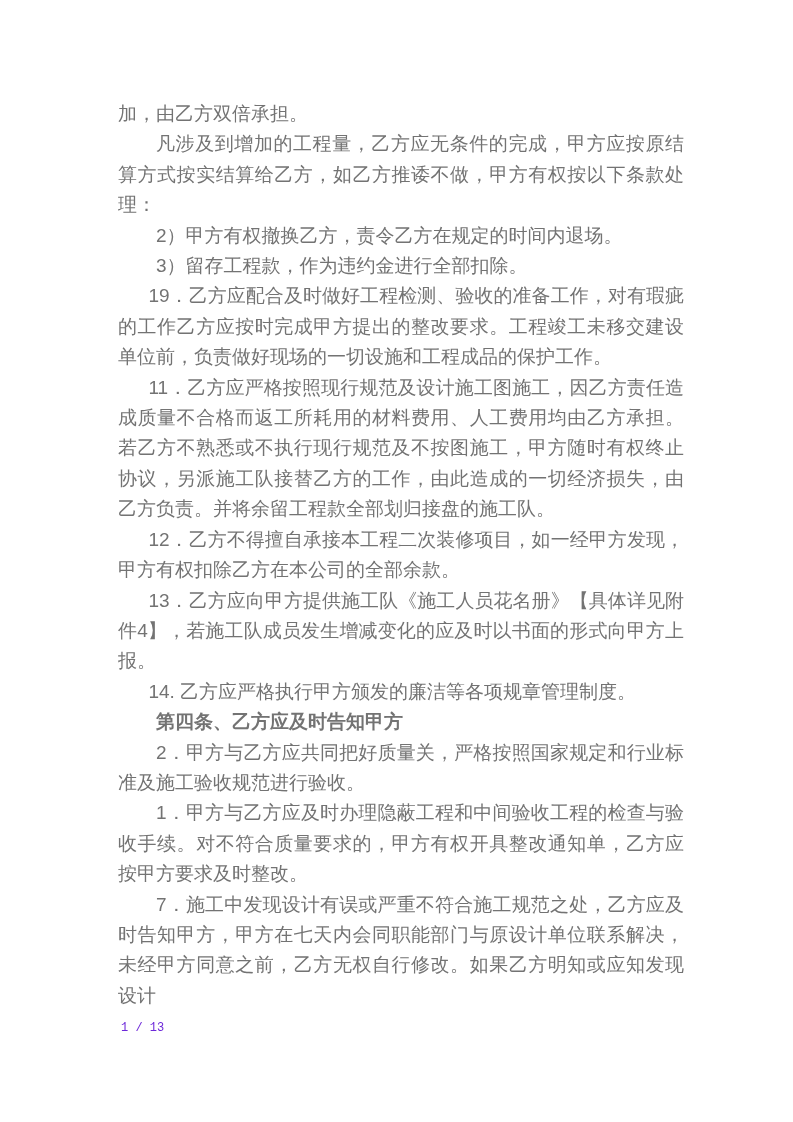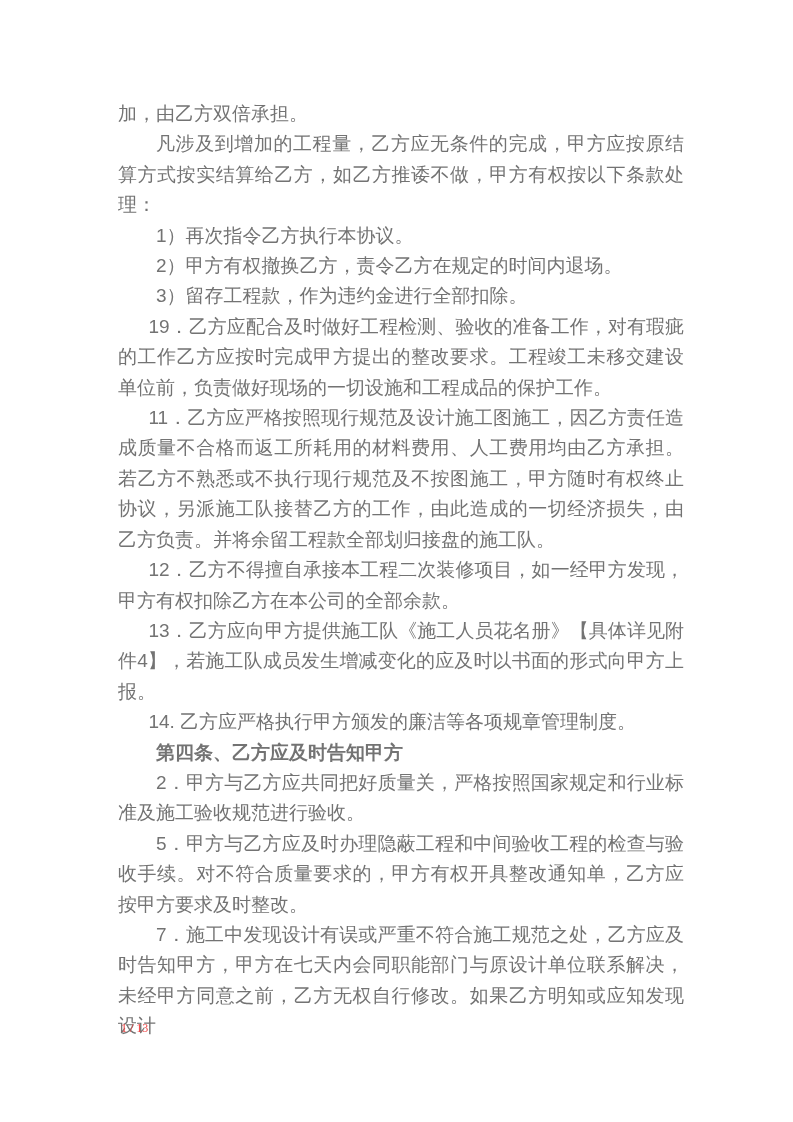--- a/index.html
+++ b/index.html
@@ -9,36 +9,35 @@
     font-family: Liberation Sans, sans-serif;
     font-size: 19px; line-height: 30.4px; color: #737373;
     text-align: justify; text-justify: inter-character;
   }
   .p { margin: 0; }
   .indent { text-indent: 2em; }
   .indent-sm { text-indent: 1.6em; }
   .heading { font-weight: bold; text-indent: 2em; margin: 0; }
   .footer {
     position: absolute; left: 121px; top: 1021px;
-    font-family: Liberation Serif, serif; font-size: 12px; color: #ef4444;
+    font-family: Liberation Mono, monospace; font-size: 12px; color: #6d28d9;
   }
 </style>
 </head>
 <body>
 
 <div class="page">
   <p class="p">加，由乙方双倍承担。</p>
   <p class="p indent">凡涉及到增加的工程量，乙方应无条件的完成，甲方应按原结算方式按实结算给乙方，如乙方推诿不做，甲方有权按以下条款处理：</p>
-  <p class="p indent">1）再次指令乙方执行本协议。</p>
   <p class="p indent">2）甲方有权撤换乙方，责令乙方在规定的时间内退场。</p>
   <p class="p indent">3）留存工程款，作为违约金进行全部扣除。</p>
   <p class="p indent-sm">19．乙方应配合及时做好工程检测、验收的准备工作，对有瑕疵的工作乙方应按时完成甲方提出的整改要求。工程竣工未移交建设单位前，负责做好现场的一切设施和工程成品的保护工作。</p>
   <p class="p indent-sm">11．乙方应严格按照现行规范及设计施工图施工，因乙方责任造成质量不合格而返工所耗用的材料费用、人工费用均由乙方承担。若乙方不熟悉或不执行现行规范及不按图施工，甲方随时有权终止协议，另派施工队接替乙方的工作，由此造成的一切经济损失，由乙方负责。并将余留工程款全部划归接盘的施工队。</p>
   <p class="p indent-sm">12．乙方不得擅自承接本工程二次装修项目，如一经甲方发现，甲方有权扣除乙方在本公司的全部余款。</p>
   <p class="p indent-sm">13．乙方应向甲方提供施工队《施工人员花名册》【具体详见附件4】，若施工队成员发生增减变化的应及时以书面的形式向甲方上报。</p>
   <p class="p indent-sm">14.  乙方应严格执行甲方颁发的廉洁等各项规章管理制度。</p>
   <p class="heading">第四条、乙方应及时告知甲方</p>
   <p class="p indent">2．甲方与乙方应共同把好质量关，严格按照国家规定和行业标准及施工验收规范进行验收。</p>
-  <p class="p indent">5．甲方与乙方应及时办理隐蔽工程和中间验收工程的检查与验收手续。对不符合质量要求的，甲方有权开具整改通知单，乙方应按甲方要求及时整改。</p>
+  <p class="p indent">1．甲方与乙方应及时办理隐蔽工程和中间验收工程的检查与验收手续。对不符合质量要求的，甲方有权开具整改通知单，乙方应按甲方要求及时整改。</p>
   <p class="p indent">7．施工中发现设计有误或严重不符合施工规范之处，乙方应及时告知甲方，甲方在七天内会同职能部门与原设计单位联系解决，未经甲方同意之前，乙方无权自行修改。如果乙方明知或应知发现设计</p>
 </div>
 
 <div class="footer">1 / 13</div>
 
 </body></html>

